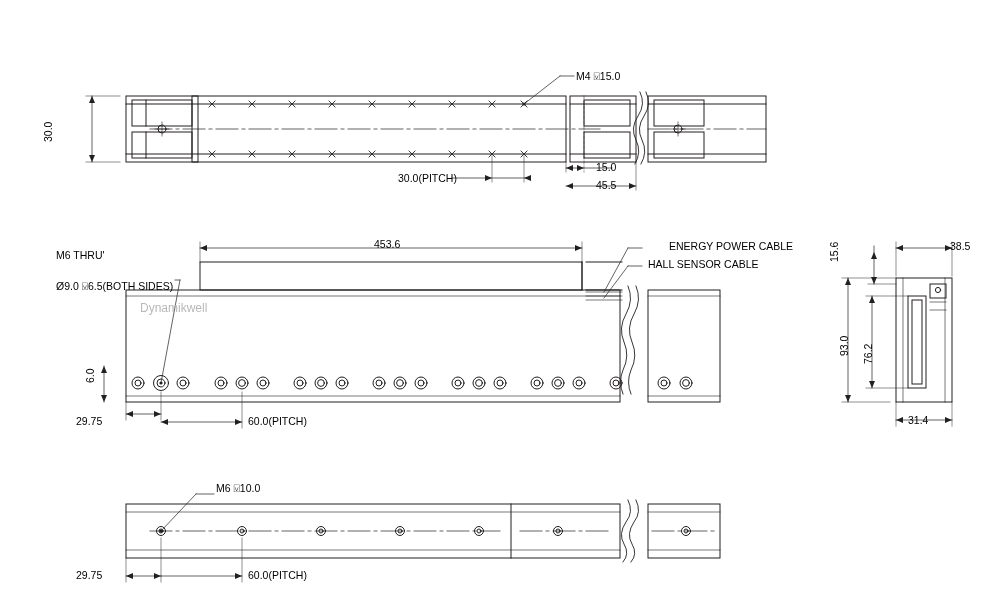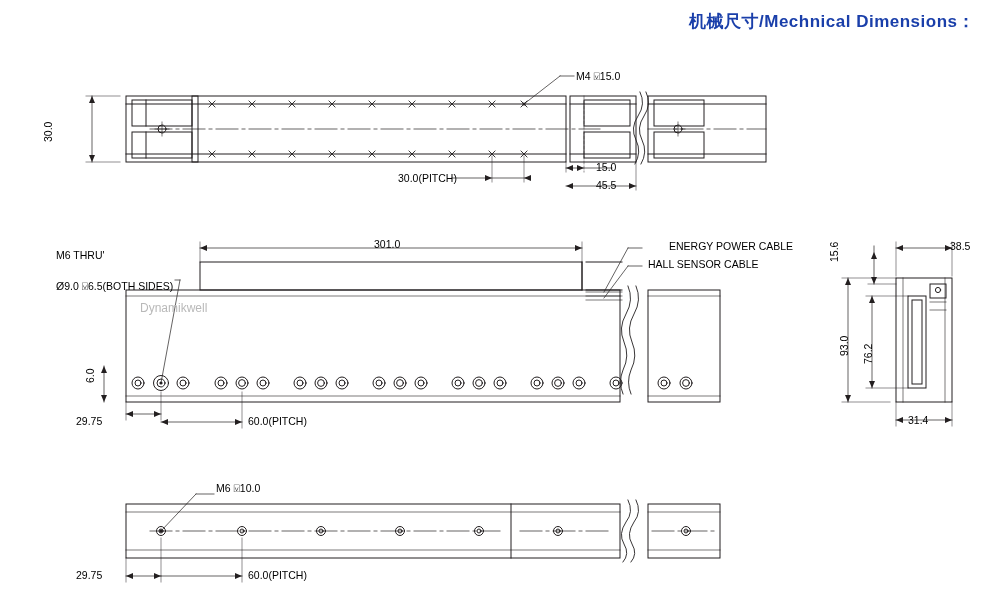--- a/index.html
+++ b/index.html
@@ -53,21 +53,20 @@
     font-size: 12px;
     color: #b9b9b9;
     white-space: nowrap;
   }
 </style>
 </head>
 <body>
 
 <div id="root">
 
-  <div class="title">机械尺寸/Mechnical Dimensions：</div>
 
   <svg class="draw" viewBox="0 0 991 614">
     <g stroke="#231f20" fill="none" stroke-width="1" stroke-linecap="square">
 
       <g>
 
         <rect x="126" y="96" width="440" height="66"></rect>
 
         <line x1="126" y1="104" x2="566" y2="104"></line>
         <line x1="126" y1="154" x2="566" y2="154"></line>
@@ -404,21 +403,21 @@
   </svg>
 
   <div class="lbl" style="left:576px; top:70px;">M4 ⍌15.0</div>
   <div class="lbl rot" style="left:42px; top:142px;">30.0</div>
   <div class="lbl" style="left:398px; top:172px;">30.0(PITCH)</div>
   <div class="lbl" style="left:596px; top:161px;">15.0</div>
   <div class="lbl" style="left:596px; top:179px;">45.5</div>
 
   <div class="lbl" style="left:56px; top:249px;">M6 THRU'</div>
   <div class="lbl" style="left:56px; top:264px;margin-top:16px;">Ø9.0 ⍌6.5(BOTH SIDES)</div>
-  <div class="lbl" style="left:374px; top:238px;">301.0</div>
+  <div class="lbl" style="left:374px; top:238px;">453.6</div>
   <div class="lbl" style="left:628px; top:240px;margin-left:41px;">ENERGY POWER CABLE</div>
   <div class="lbl" style="left:648px; top:258px;">HALL SENSOR CABLE</div>
   <div class="lbl rot" style="left:84px; top:383px;">6.0</div>
   <div class="lbl" style="left:76px; top:415px;">29.75</div>
   <div class="lbl" style="left:248px; top:415px;">60.0(PITCH)</div>
 
   <div class="lbl rot" style="left:828px; top:262px;">15.6</div>
   <div class="lbl" style="left:950px; top:240px;">38.5</div>
   <div class="lbl rot" style="left:838px; top:356px;">93.0</div>
   <div class="lbl rot" style="left:862px; top:364px;">76.2</div>

